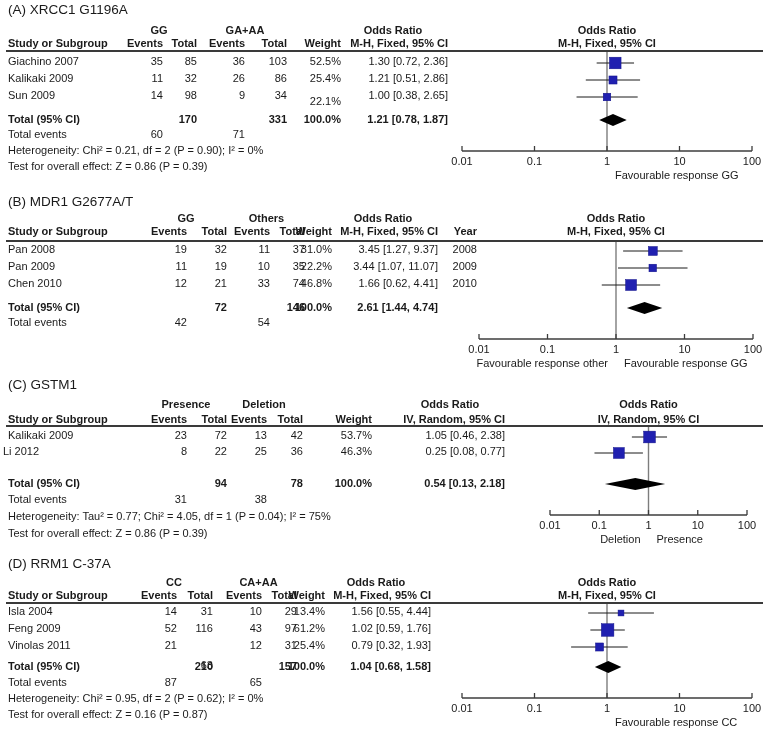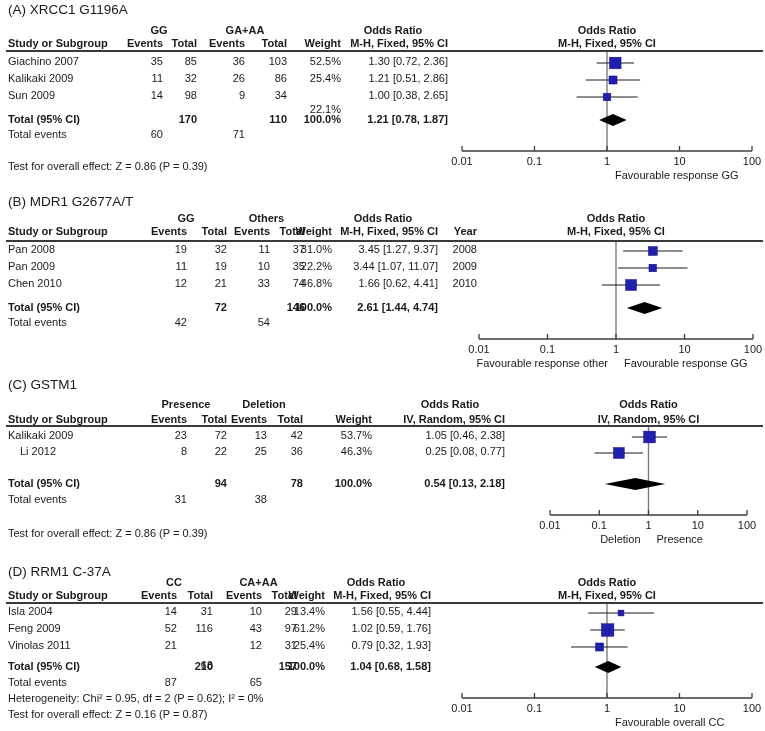--- a/index.html
+++ b/index.html
@@ -58,30 +58,31 @@
       <div class="t" style="right: 568px; top: 72px;">32</div>
       <div class="t" style="right: 520px; top: 72px;">26</div>
       <div class="t" style="right: 478px; top: 72px;">86</div>
       <div class="t" style="right: 424px; top: 72px;">25.4%</div>
       <div class="t" style="right: 317px; top: 72px;">1.21 [0.51, 2.86]</div>
       <div class="t" style="left: 8px; top: 89px;">Sun 2009</div>
       <div class="t" style="right: 602px; top: 89px;">14</div>
       <div class="t" style="right: 568px; top: 89px;">98</div>
       <div class="t" style="right: 520px; top: 89px;">9</div>
       <div class="t" style="right: 478px; top: 89px;">34</div>
-      <div class="t" style="right: 424px; top: 103px;">22.1%</div>
+      <div class="t" style="right: 424px; top: 95px;">22.1%</div>
       <div class="t" style="right: 317px; top: 89px;">1.00 [0.38, 2.65]</div>
       <div class="t b" style="left: 8px; top: 113px;">Total (95% CI)</div>
       <div class="t b" style="right: 568px; top: 113px;">170</div>
-      <div class="t b" style="right: 478px; top: 113px;">110</div>
+      <div class="t b" style="right: 478px; top: 113px;">331</div>
       <div class="t b" style="right: 424px; top: 113px;">100.0%</div>
       <div class="t b" style="right: 317px; top: 113px;">1.21 [0.78, 1.87]</div>
       <div class="t" style="left: 8px; top: 128px;">Total events</div>
       <div class="t" style="right: 602px; top: 128px;">60</div>
       <div class="t" style="right: 520px; top: 128px;">71</div>
+      <div class="t" style="left: 8px; top: 144px;">Heterogeneity: Chi² = 0.21, df = 2 (P = 0.90); I² = 0%</div>
       <div class="t" style="left: 8px; top: 160px;">Test for overall effect: Z = 0.86 (P = 0.39)</div>
       <div class="t" style="left: 462px; top: 155px; transform: translateX(-50%);">0.01</div>
       <div class="t" style="left: 534.5px; top: 155px; transform: translateX(-50%);">0.1</div>
       <div class="t" style="left: 607px; top: 155px; transform: translateX(-50%);">1</div>
       <div class="t" style="left: 679.5px; top: 155px; transform: translateX(-50%);">10</div>
       <div class="t" style="left: 752px; top: 155px; transform: translateX(-50%);">100</div>
       <div class="t" style="left: 615px; top: 169px;">Favourable response GG</div>
     </section>
   <section class="panel" style="top: 188px; height: 185px;">
       <svg width="765" height="185" viewBox="0 0 765 185">
@@ -184,35 +185,36 @@
       <div class="t b" style="right: 260px; top: 40px;">IV, Random, 95% CI</div>
       <div class="t b" style="left: 648.5px; top: 40px; transform: translateX(-50%);">IV, Random, 95% CI</div>
       <div class="t" style="left: 6px; top: 52px; width: 757px; height: 1.5px; background: rgb(58, 58, 58);"></div>
       <div class="t" style="left: 8px; top: 56px;">Kalikaki 2009</div>
       <div class="t" style="right: 578px; top: 56px;">23</div>
       <div class="t" style="right: 538px; top: 56px;">72</div>
       <div class="t" style="right: 498px; top: 56px;">13</div>
       <div class="t" style="right: 462px; top: 56px;">42</div>
       <div class="t" style="right: 393px; top: 56px;">53.7%</div>
       <div class="t" style="right: 260px; top: 56px;">1.05 [0.46, 2.38]</div>
-      <div class="t" style="left: 20px; top: 72px;">Li 2012</div>
+      <div class="t" style="left: 3px; top: 72px;">Li 2012</div>
       <div class="t" style="right: 578px; top: 72px;">8</div>
       <div class="t" style="right: 538px; top: 72px;">22</div>
       <div class="t" style="right: 498px; top: 72px;">25</div>
       <div class="t" style="right: 462px; top: 72px;">36</div>
       <div class="t" style="right: 393px; top: 72px;">46.3%</div>
       <div class="t" style="right: 260px; top: 72px;">0.25 [0.08, 0.77]</div>
       <div class="t b" style="left: 8px; top: 104px;">Total (95% CI)</div>
       <div class="t b" style="right: 538px; top: 104px;">94</div>
       <div class="t b" style="right: 462px; top: 104px;">78</div>
       <div class="t b" style="right: 393px; top: 104px;">100.0%</div>
       <div class="t b" style="right: 260px; top: 104px;">0.54 [0.13, 2.18]</div>
       <div class="t" style="left: 8px; top: 120px;">Total events</div>
       <div class="t" style="right: 578px; top: 120px;">31</div>
       <div class="t" style="right: 498px; top: 120px;">38</div>
+      <div class="t" style="left: 8px; top: 137px;">Heterogeneity: Tau² = 0.77; Chi² = 4.05, df = 1 (P = 0.04); I² = 75%</div>
       <div class="t" style="left: 8px; top: 154px;">Test for overall effect: Z = 0.86 (P = 0.39)</div>
       <div class="t" style="left: 550px; top: 146px; transform: translateX(-50%);">0.01</div>
       <div class="t" style="left: 599.25px; top: 146px; transform: translateX(-50%);">0.1</div>
       <div class="t" style="left: 648.5px; top: 146px; transform: translateX(-50%);">1</div>
       <div class="t" style="left: 697.75px; top: 146px; transform: translateX(-50%);">10</div>
       <div class="t" style="left: 747px; top: 146px; transform: translateX(-50%);">100</div>
       <div class="t" style="left: 390.5px; top: 160px; width: 250px; text-align: right;">Deletion</div>
       <div class="t" style="left: 656.5px; top: 160px;">Presence</div>
     </section>
   <section class="panel" style="top: 548px; height: 183px;">
@@ -225,21 +227,21 @@
         <line x1="571.1233734281932" x2="627.7029049030637" y1="99" y2="99" stroke="#1a1a1a" stroke-width="1"></line>
         <rect x="595.5460911046837" y="94.96812698612668" width="8.063746027746658" height="8.063746027746658" fill="#2020b0" stroke="#12128a" stroke-width="0.5"></rect>
         <polygon points="594.8568961712022,119 608.2349170991615,113 621.4026388041957,119 608.2349170991615,125" fill="#000000"></polygon>
         <line x1="462" x2="752" y1="150" y2="150" stroke="#3c3c3c" stroke-width="1.3"></line>
         <line x1="462" x2="462" y1="145" y2="150" stroke="#3c3c3c" stroke-width="1.3"></line>
         <line x1="534.5" x2="534.5" y1="145" y2="150" stroke="#3c3c3c" stroke-width="1.3"></line>
         <line x1="607" x2="607" y1="145" y2="150" stroke="#3c3c3c" stroke-width="1.3"></line>
         <line x1="679.5" x2="679.5" y1="145" y2="150" stroke="#3c3c3c" stroke-width="1.3"></line>
         <line x1="752" x2="752" y1="145" y2="150" stroke="#3c3c3c" stroke-width="1.3"></line>
       </svg>
-      <div class="t title" style="left: 8px; top: 16px;">(D) RRM1 C-37A</div>
+      <div class="t title" style="left: 8px; top: 8px;">(D) RRM1 C-37A</div>
       <div class="t b" style="left: 174px; top: 28px; transform: translateX(-50%);">CC</div>
       <div class="t b" style="left: 258.5px; top: 28px; transform: translateX(-50%);">CA+AA</div>
       <div class="t b" style="left: 376px; top: 28px; transform: translateX(-50%);">Odds Ratio</div>
       <div class="t b" style="left: 607px; top: 28px; transform: translateX(-50%);">Odds Ratio</div>
       <div class="t b" style="left: 8px; top: 41px;">Study or Subgroup</div>
       <div class="t b" style="right: 588px; top: 41px;">Events</div>
       <div class="t b" style="right: 552px; top: 41px;">Total</div>
       <div class="t b" style="right: 503px; top: 41px;">Events</div>
       <div class="t b" style="right: 468px; top: 41px;">Total</div>
       <div class="t b" style="right: 440px; top: 41px;">Weight</div>
@@ -275,15 +277,15 @@
       <div class="t" style="left: 8px; top: 128px;">Total events</div>
       <div class="t" style="right: 588px; top: 128px;">87</div>
       <div class="t" style="right: 503px; top: 128px;">65</div>
       <div class="t" style="left: 8px; top: 144px;">Heterogeneity: Chi² = 0.95, df = 2 (P = 0.62); I² = 0%</div>
       <div class="t" style="left: 8px; top: 160px;">Test for overall effect: Z = 0.16 (P = 0.87)</div>
       <div class="t" style="left: 462px; top: 154px; transform: translateX(-50%);">0.01</div>
       <div class="t" style="left: 534.5px; top: 154px; transform: translateX(-50%);">0.1</div>
       <div class="t" style="left: 607px; top: 154px; transform: translateX(-50%);">1</div>
       <div class="t" style="left: 679.5px; top: 154px; transform: translateX(-50%);">10</div>
       <div class="t" style="left: 752px; top: 154px; transform: translateX(-50%);">100</div>
-      <div class="t" style="left: 615px; top: 168px;">Favourable overall CC</div>
+      <div class="t" style="left: 615px; top: 168px;">Favourable response CC</div>
     </section>
 </div>
 
 </body></html>

